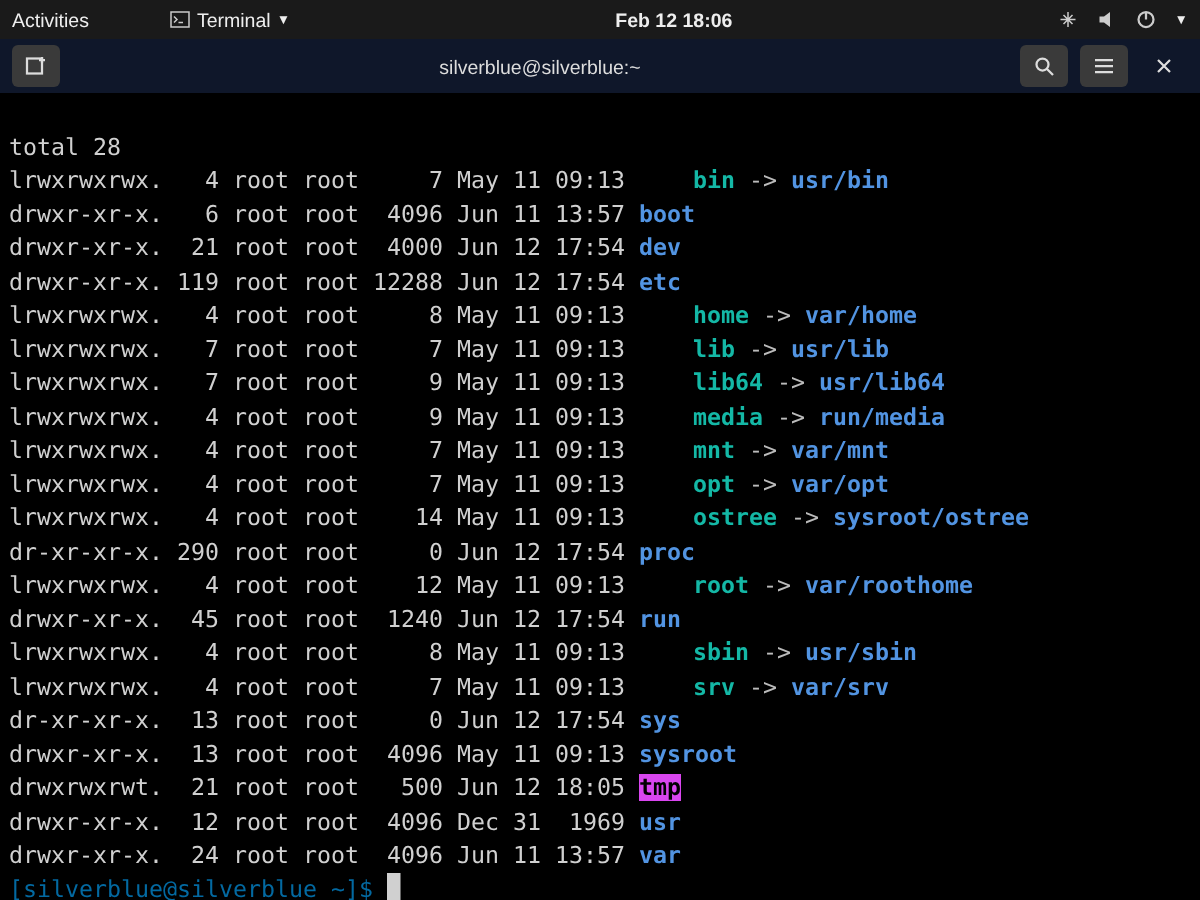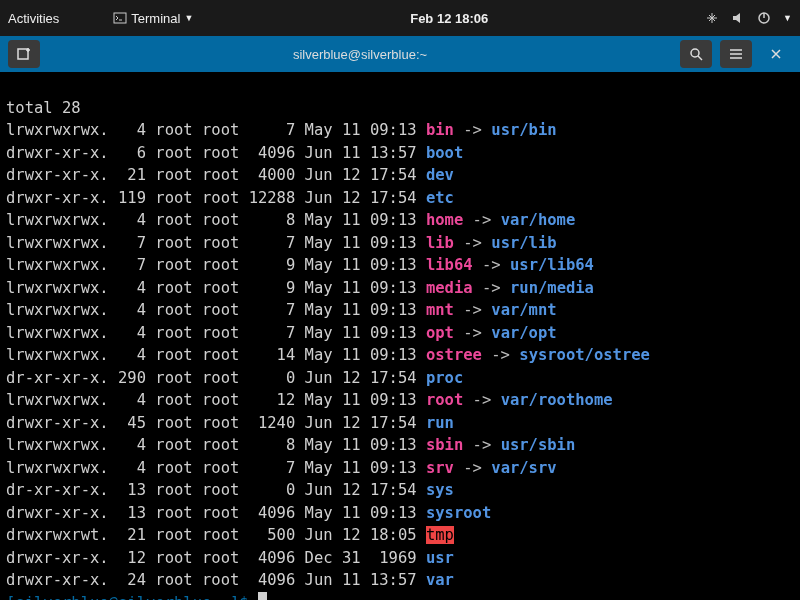--- a/index.html
+++ b/index.html
@@ -1,31 +1,31 @@
 <!DOCTYPE html>
 <html><head>
 <meta charset="utf-8">
 <style>
 * { margin:0; padding:0; box-sizing:border-box; }
 body { width:800px; height:600px; background:#000; font-family:"DejaVu Sans Mono",monospace; font-size:15px; color:#d0d0d0; overflow:hidden; }
-.topbar { height:36px; background:#1a1a1a; color:#eee; display:flex; align-items:center; font-family:sans-serif; font-size:13px; padding:0 8px; justify-content:space-between; }
+.topbar { height:26px; background:#1a1a1a; color:#eee; display:flex; align-items:center; font-family:sans-serif; font-size:13px; padding:0 8px; justify-content:space-between; }
 .topbar .left, .topbar .right { display:flex; align-items:center; gap:12px; }
 .topbar .center { font-weight:bold; }
 .app-item { display:flex; align-items:center; gap:4px;padding-left:42px; }
 .tri { font-size:9px; }
-.winbar { height:36px; background:#0369a1; display:flex; align-items:center; padding:0 8px; gap:8px; font-family:sans-serif; font-size:13px; color:#ddd; }
+.winbar { height:36px; background:#0f172a; display:flex; align-items:center; padding:0 8px; gap:8px; font-family:sans-serif; font-size:13px; color:#ddd; }
 .winbar .title { flex:1; text-align:center; }
 .winbtn { width:32px; height:28px; background:#3a3a3a; border-radius:4px; display:flex; align-items:center; justify-content:center; color:#ddd; }
 .winbtn.close { background:transparent; }
 .term { padding:2px 6px; line-height:22.5px; white-space:pre; font-size:15.5px; }
 .row { display:block; }
 .dir { color:#5294e2; font-weight:bold; }
-.lnk { color:#ec4899; font-weight:bold; }
+.lnk { color:#14b8a6; font-weight:bold;margin-left:36px; }
 .arrow { color:#bbb; }
-.hl { background:#ef4444; color:#000; font-weight:normal; }
+.hl { background:#d946ef; color:#000; font-weight:bold; }
 .prompt { color:#0369a1; }
 .cursor { display:inline-block; width:9px; height:18px; background:#d0d0d0; vertical-align:-2px; }
 svg { display:block; }
 </style>
 </head>
 <body>
 
 <div class="topbar">
   <div class="left">
     <span>Activities</span>

